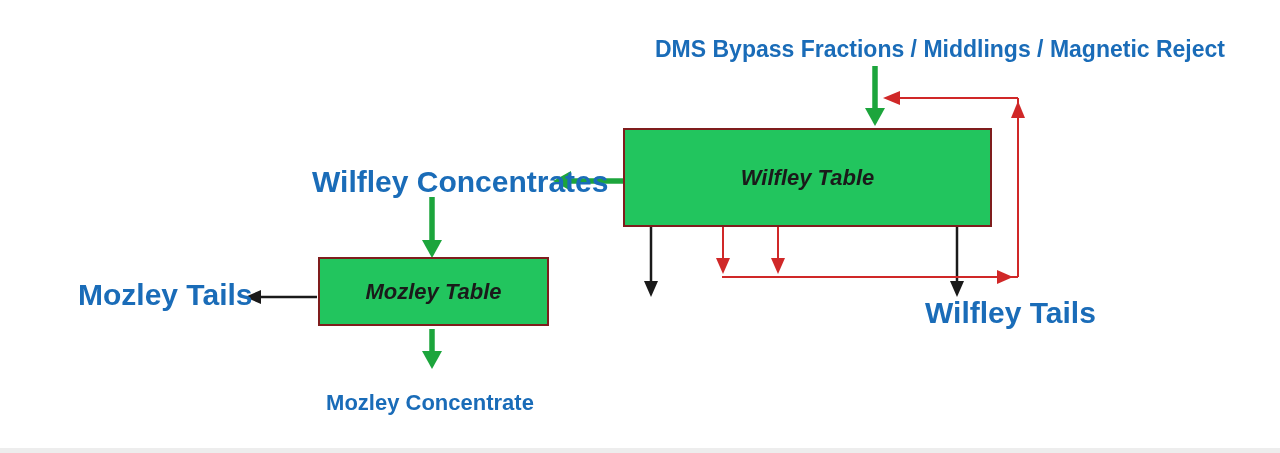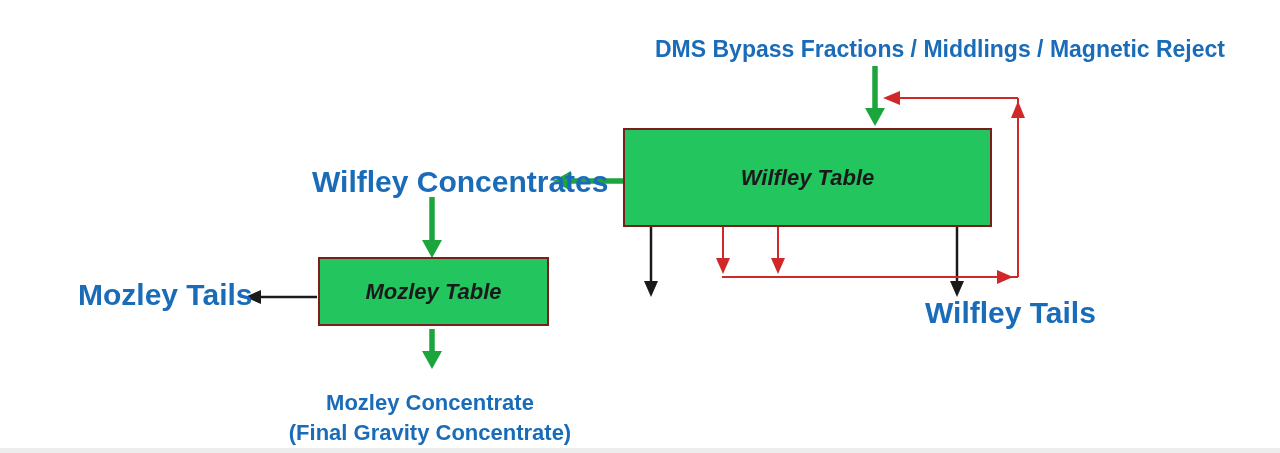--- a/index.html
+++ b/index.html
@@ -140,21 +140,20 @@
   <div class="lbl" style="left:312px; top:169px;">Wilfley Concentrates</div>
 
   <div class="lbl" style="left:78px; top:282px;">Mozley Tails</div>
 
 
   <div class="lbl" style="left:925px; top:300px;">Wilfley Tails</div>
 
 
   <div class="concentrate-block">
     <div>Mozley Concentrate</div>
-    <div>(Final Gravity Concentrate)</div>
   </div>
 
   <div class="node-box box-wilfley">
     <span class="node-label">Wilfley Table</span>
   </div>
 
   <div class="node-box box-mozley">
     <span class="node-label">Mozley Table</span>
   </div>
 

